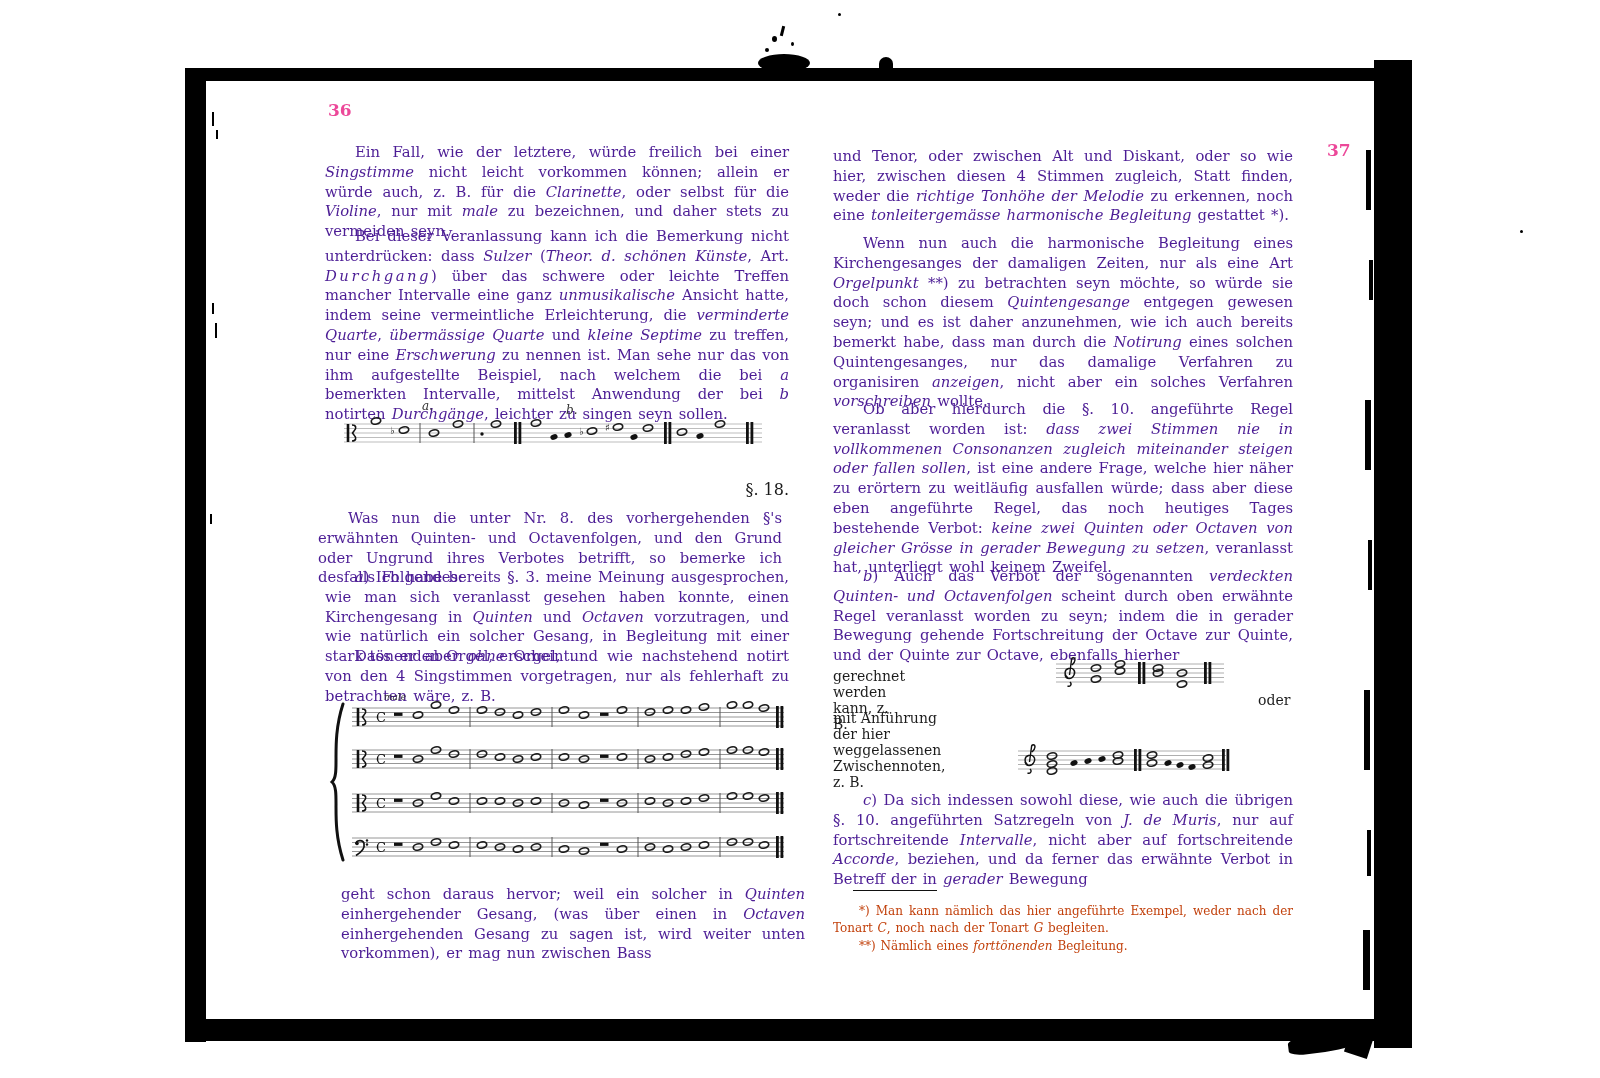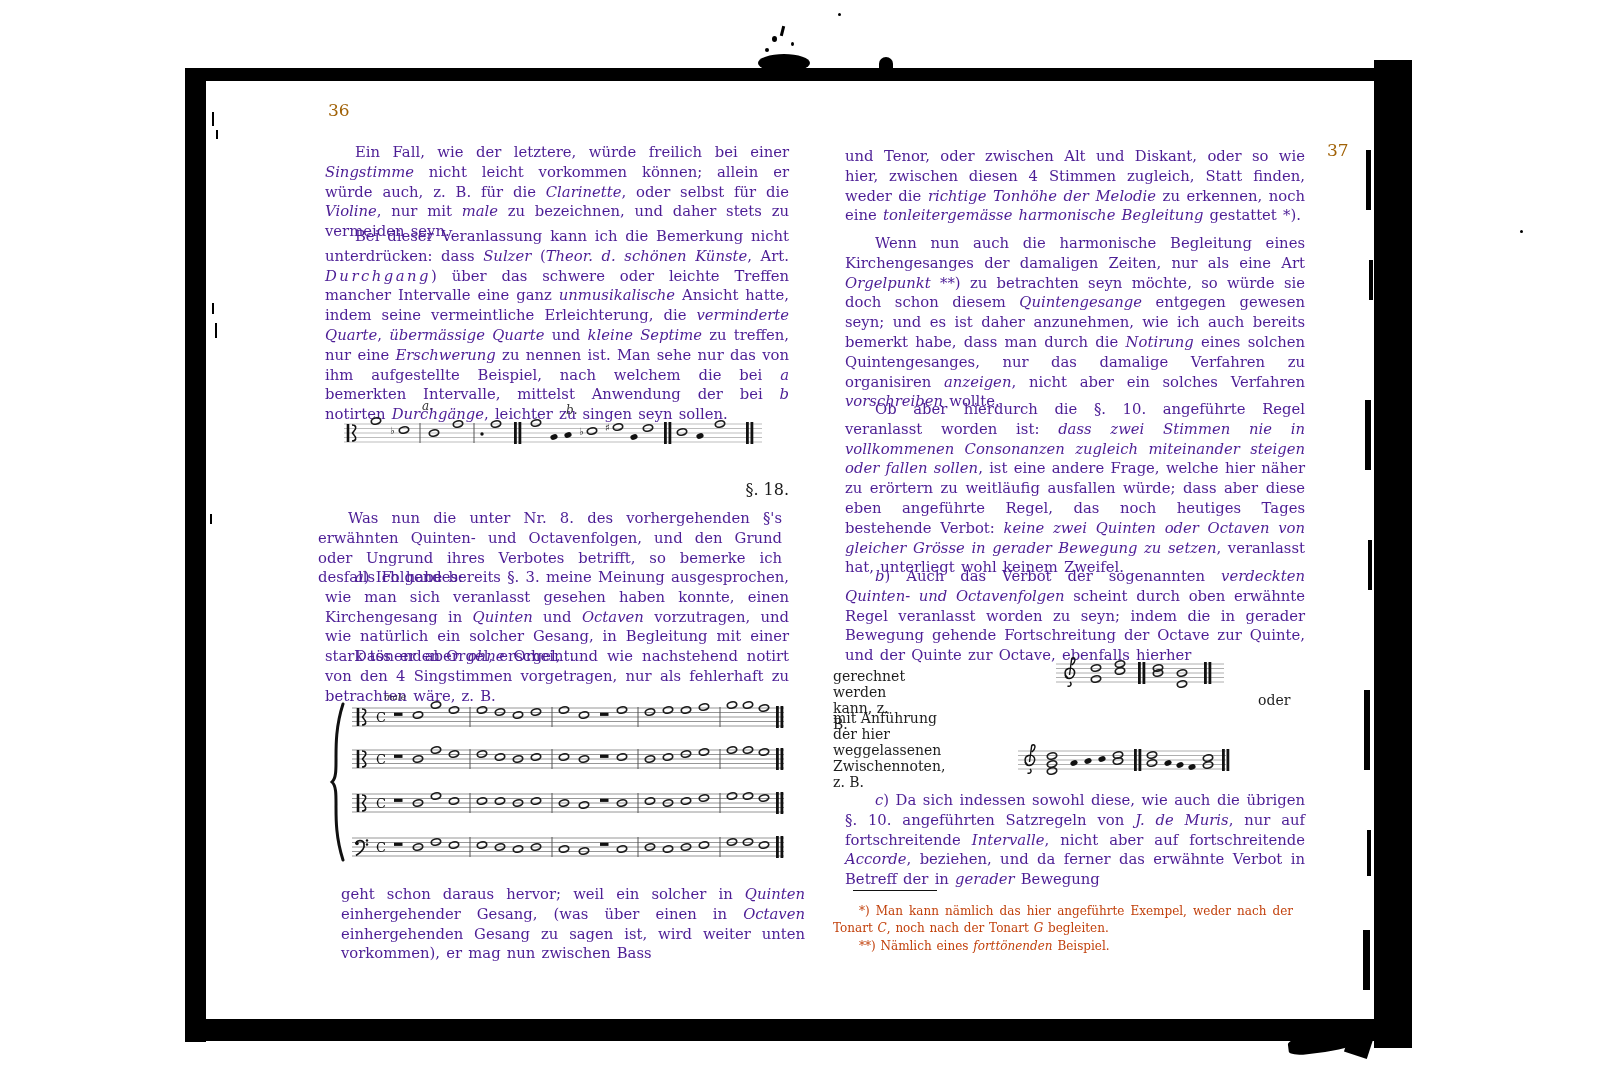--- a/index.html
+++ b/index.html
@@ -3,25 +3,25 @@
 <meta charset="utf-8">
 <style>
   html,body{margin:0;padding:0;}
   body{width:1600px;height:1078px;position:relative;background:#ffffff;overflow:hidden;
        font-family:"DejaVu Serif","Liberation Serif",serif;}
   .bar{position:absolute;background:#000;}
   .artifact{position:absolute;background:#000;}
   .pagecol{position:absolute;}
   .para{position:absolute;width:464px;text-align:justify;color:#4c1d95;
         font-size:14.8px;line-height:19.8px;word-spacing:1.5px;}
-  .rp .para{width:460px;margin-left:12px;}
+  .rp .para{width:460px;}
   .indent{text-indent:30px;}
   .it{font-style:italic;}
   .sp{letter-spacing:2.5px;}
-  .pagenum{position:absolute;font-size:17px;font-weight:400;color:#a16207;}
+  .pagenum{position:absolute;font-size:17px;font-weight:700;color:#ec4899;}
   .heading{position:absolute;width:464px;text-align:right;font-size:16px;color:#1a1a1a;}
   .musicbox{position:absolute;}
   .inline-label{position:absolute;font-size:14px;color:#1d1d1d;}
   .fnrule{position:absolute;border-top:1.6px solid #111;width:84px;}
   .footnote{position:absolute;width:460px;text-align:justify;color:#c2410c;
             font-size:12px;line-height:16.5px;word-spacing:1px;}
   .fnindent{text-indent:26px;}
 </style>
 </head>
 <body>
@@ -312,14 +312,14 @@
         <ellipse cx="192" cy="34" rx="4.8" ry="3.1" fill="none" stroke="#1b1b1b" stroke-width="1.7" transform="rotate(-14 192 34)"></ellipse>
         <rect x="206" y="18" width="2.8" height="22" fill="#111"></rect>
         <rect x="210.5" y="18" width="2.8" height="22" fill="#111"></rect>
       </svg>
   </div>
 
   <div class="para indent" style="left:833px;top:790px;"><span class="it">c</span><span>) Da sich indessen sowohl diese, wie auch die übrigen §. 10. angeführten Satzregeln von </span><span class="it">J. de Muris</span><span>, nur auf fortschreitende </span><span class="it">Intervalle</span><span>, nicht aber auf fortschreitende </span><span class="it">Accorde</span><span>, beziehen, und da ferner das erwähnte Verbot in Betreff der in </span><span class="it">gerader</span><span> Bewegung</span></div>
 
   <div class="fnrule" style="left:853px;top:890px;"></div>
   <div class="footnote fnindent" style="left:833px;top:903px;"><span>*) Man kann nämlich das hier angeführte Exempel, weder nach der Tonart </span><span class="it">C</span><span>, noch nach der Tonart </span><span class="it">G</span><span> begleiten.</span></div>
-  <div class="footnote fnindent" style="left:833px;top:938px;"><span>**) Nämlich eines </span><span class="it">forttönenden</span><span> Beispiel.</span></div>
+  <div class="footnote fnindent" style="left:833px;top:938px;"><span>**) Nämlich eines </span><span class="it">forttönenden</span><span> Begleitung.</span></div>
 </div>
 
 </body></html>

